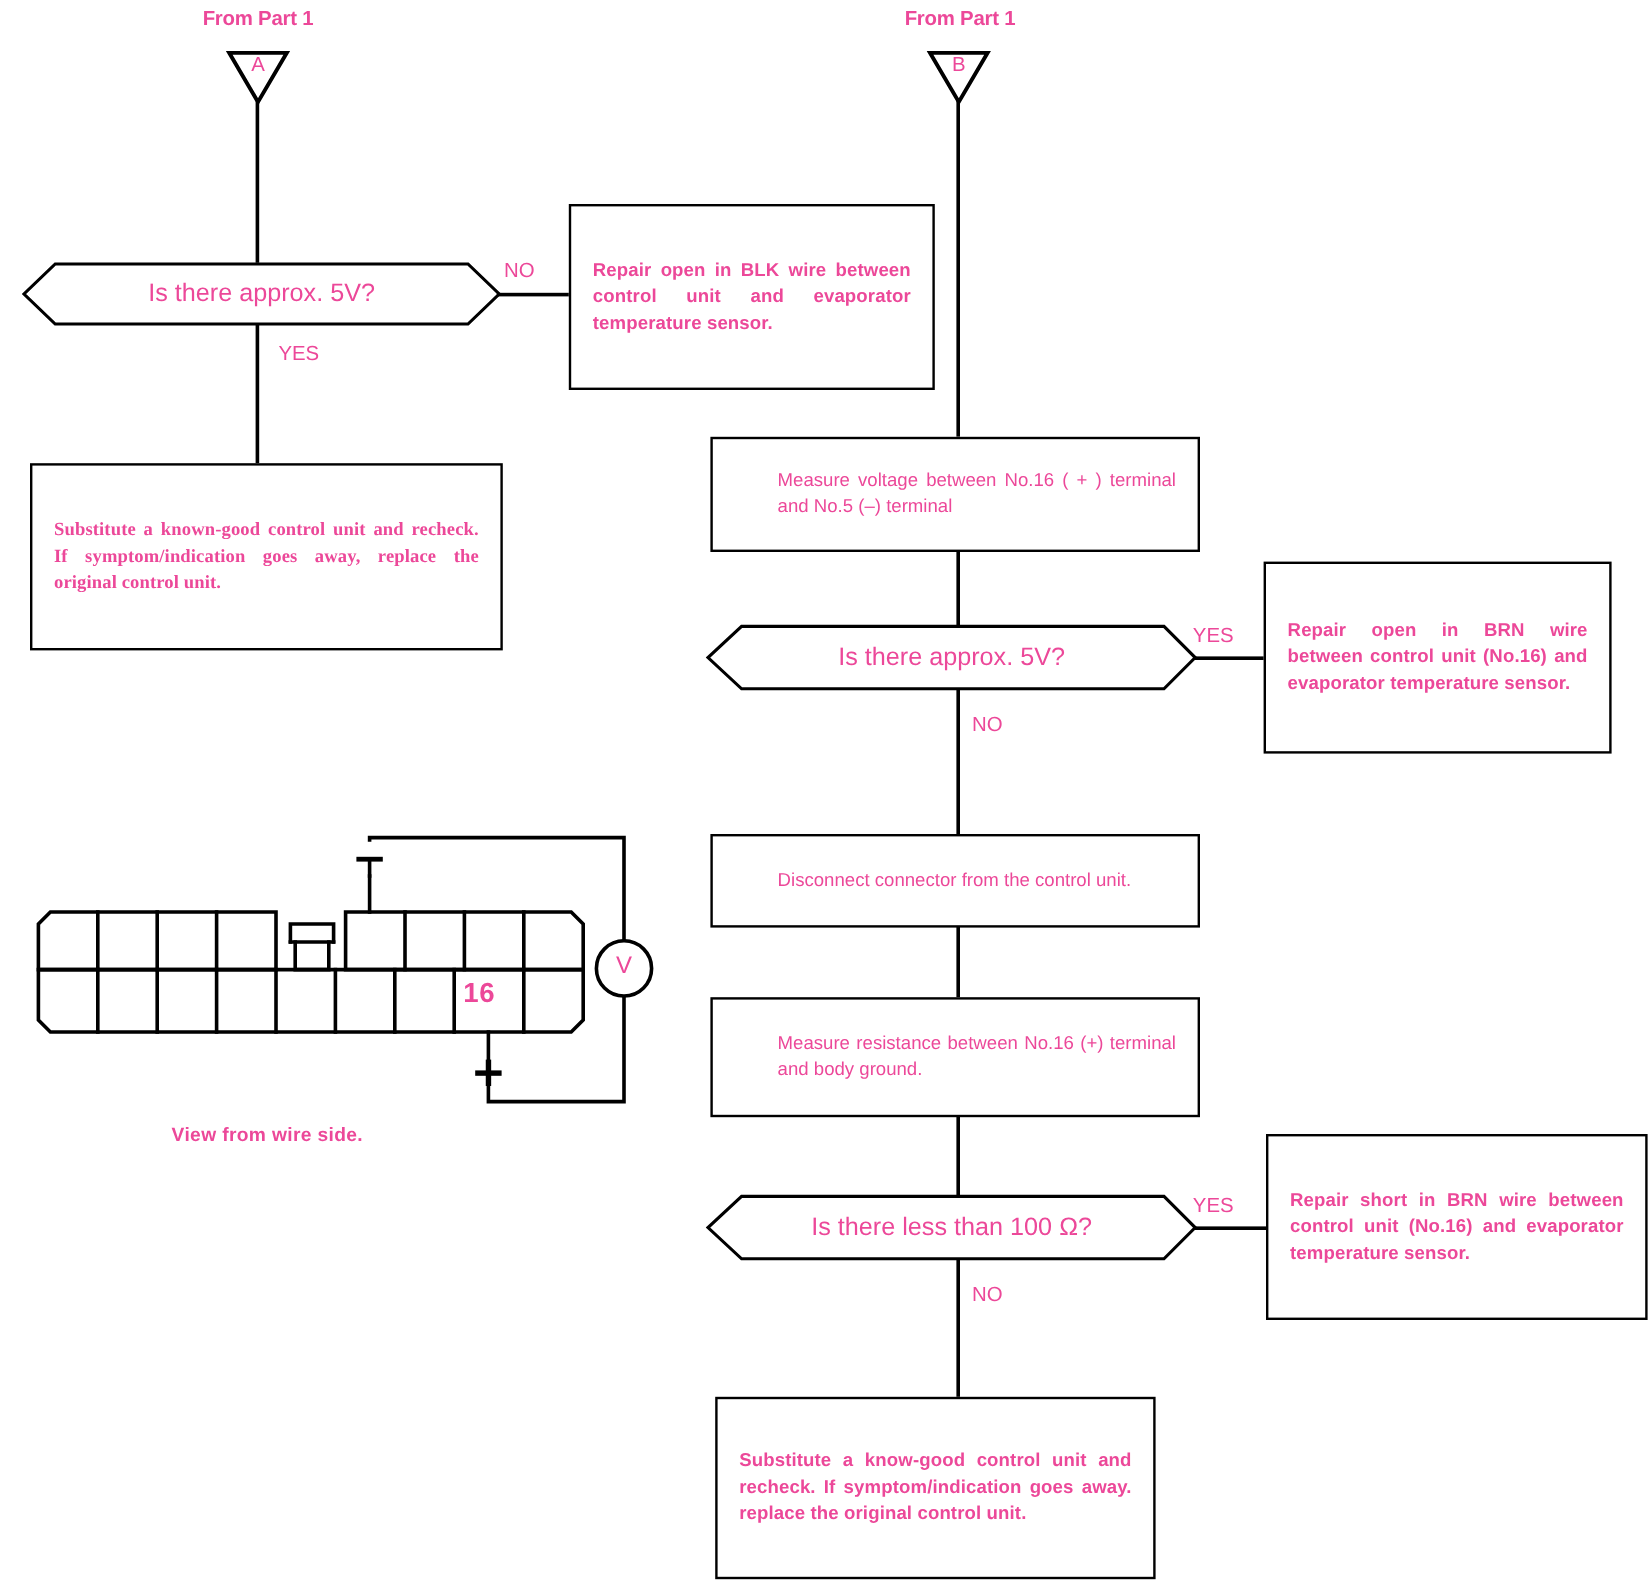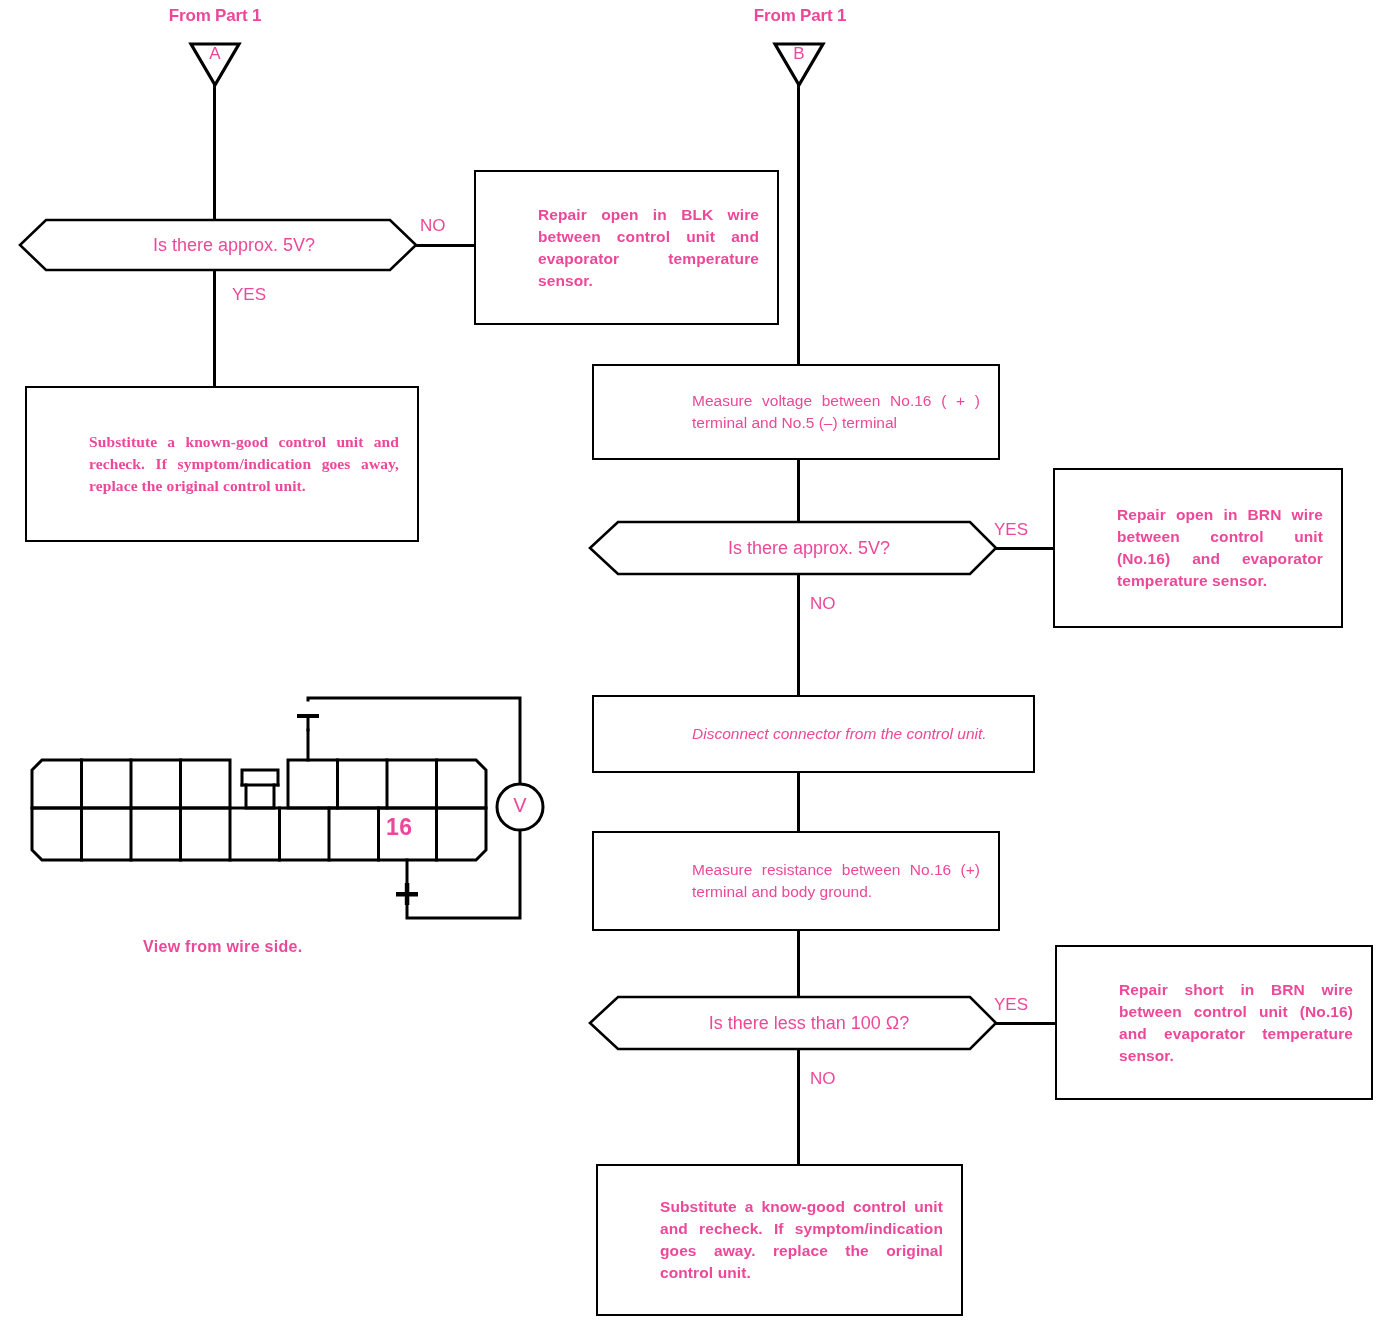--- a/index.html
+++ b/index.html
@@ -32,42 +32,41 @@
   
   .tri-wrap { width: 54px; height: 48px; }
   .tri-wrap svg { display:block; width: 54px; height: 48px; }
 
   
   .proc-box {
     border: 2.5px solid #000;
     background: #fff;
     display: flex;
     align-items: center;
-    padding-left: 44px;
   }
   .proc-text {
     padding: 0 18px;
     font-size: 15.5px;
     line-height: 1.42;
     text-align: justify;
     text-align-last: left;
     width: 100%;
   }
   .proc-text.bold { font-weight: bold; letter-spacing: 0.1px; }
   .proc-text.plain { font-weight: normal; margin-left: 36px; }
 
   
   .hex { position: absolute; }
   .hex svg { display:block; }
   .hex-label {
     position: absolute;
-    top: 0; left: 16px;
+    top: 0; left: 0;
     width: 100%; height: 100%;
     display: flex; align-items: center; justify-content: center;
-    font-size: 18px;
+    font-size: 21px;
     pointer-events: none;
   }
 
   
   .branch-label {
     font-size: 17px;
     white-space: nowrap;
   }
 
   
@@ -164,21 +163,21 @@
 
   <div class="abs proc-box" style="left:1053px; top:468px; width:290px; height:160px;">
     <div class="proc-text bold">Repair open in BRN wire between control unit (No.16) and evaporator temperature sensor.</div>
   </div>
 
   <div class="abs vline" style="left:797px; top:574px; height:123px;"></div>
   <div class="abs branch-label" style="left:810px; top:594px;">
     <span>NO</span>
   </div>
 
-  <div class="abs proc-box" style="left:592px; top:695px; width:443px; height:78px;font-style:italic;">
+  <div class="abs proc-box" style="left:592px; top:695px; width:408px; height:78px;">
     <div class="proc-text plain">Disconnect connector from the control unit.</div>
   </div>
 
   <div class="abs vline" style="left:797px; top:772px; height:60px;"></div>
 
   <div class="abs proc-box" style="left:592px; top:831px; width:408px; height:100px;">
     <div class="proc-text plain">Measure resistance between No.16 (+) terminal and body ground.</div>
   </div>
 
   <div class="abs vline" style="left:797px; top:930px; height:67px;"></div>

